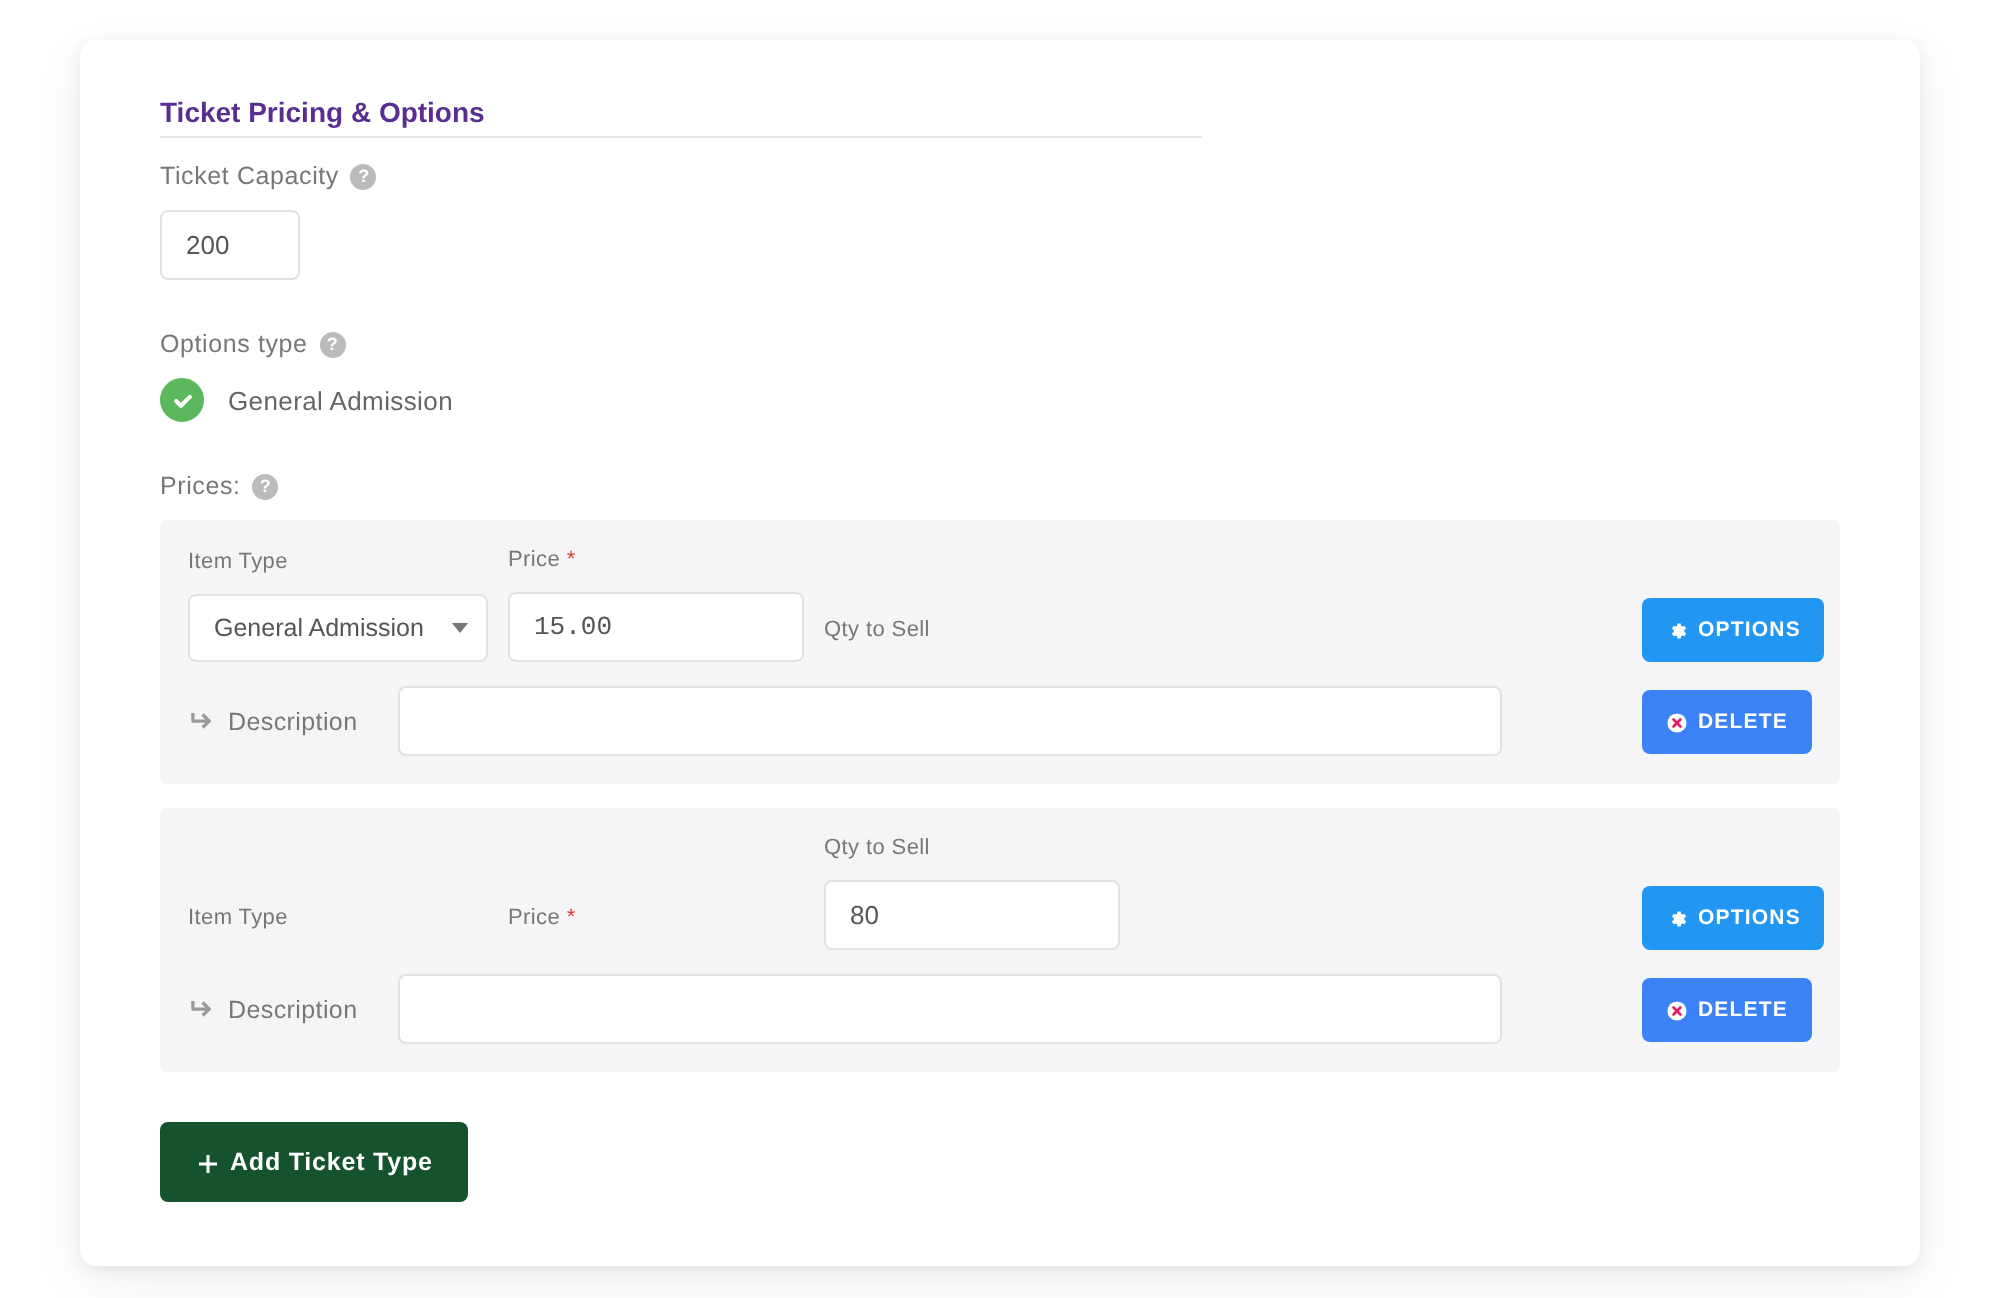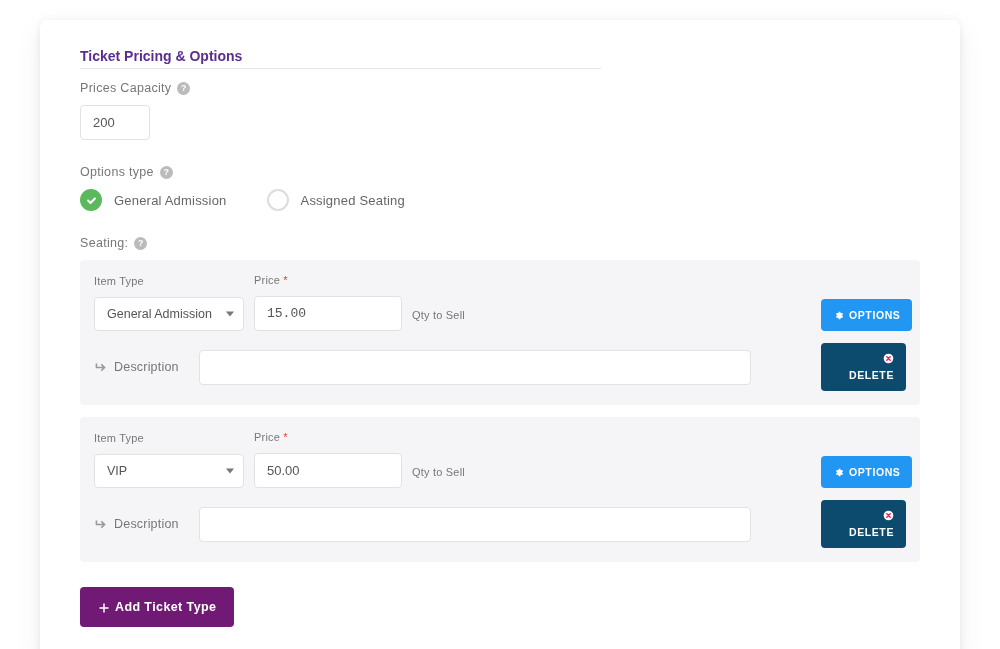--- a/index.html
+++ b/index.html
@@ -89,70 +89,66 @@
       position: absolute; right: 10px; top: 50%; transform: translateY(-50%);
       width: 0; height: 0; border-left: 4px solid transparent; border-right: 4px solid transparent; border-top: 5px solid #777;
       pointer-events: none;
     }
     .btn {
       display: inline-flex; align-items: flex-end; justify-content: center; gap: 5px;
       padding: 10px 12px; border: none; border-radius: 4px; font-size: 10.5px; font-weight: 700;
       letter-spacing: 0.6px; cursor: pointer; color: #fff; white-space: nowrap;
     }
     .btn-primary { background: #2196f3; }
-    .btn-danger { background: #0c4a6e; flex-direction: column; }
-    .btn-success { background: #701a75; padding: 13px 18px; font-size: 12.5px; font-weight: 600; letter-spacing: 0.4px;}
+    .btn-danger { background: #3b82f6; }
+    .btn-success { background: #14532d; padding: 13px 18px; font-size: 12.5px; font-weight: 600; letter-spacing: 0.4px;}
     .btn svg { width: 11px; height: 11px; }
     .desc-row {
       display: grid; grid-template-columns: 95px 1fr 50px 85px; gap: 10px; align-items: center; margin-top: 12px;
     }
     .desc-label { display: flex; align-items: center; gap: 7px; font-size: 12.5px; color: #777; letter-spacing: 0.2px;}
     .desc-label svg { width: 13px; height: 13px; }
     .desc-input {
       width: 100%; padding: 9px 12px; border: 1px solid #e2e2e2; border-radius: 4px; background: #fff; font-size: 13px; outline:none;
     }
     .add-row { margin-top: 25px; }
   </style>
 </head>
 <body>
 
 <div class="card">
   <div class="section-title">Ticket Pricing &amp; Options</div>
 
   <div class="field-group">
     <div class="field-label">
-      <span>Prices Capacity</span>
+      <span>Ticket Capacity</span>
       <span class="help-icon">?</span>
     </div>
     <input class="text-input small" value="200" style="">
   </div>
 
   <div class="field-group">
     <div class="field-label">
       <span>Options type</span>
       <span class="help-icon">?</span>
     </div>
     <div class="radio-row">
       <div class="radio-option">
         <span class="radio-circle checked">
           <svg viewBox="0 0 16 16" fill="none" stroke="#fff" stroke-width="3" stroke-linecap="round" stroke-linejoin="round">
               <polyline points="3,8 6.5,11.5 13,5"></polyline>
             </svg>
         </span>
         <span>General Admission</span>
       </div>
-      <div class="radio-option">
-        <span class="radio-circle"></span>
-        <span>Assigned Seating</span>
-      </div>
     </div>
   </div>
 
   <div class="field-label">
-    <span>Seating:</span>
+    <span>Prices:</span>
     <span class="help-icon">?</span>
   </div>
 
   <div class="price-row">
     <div class="price-top">
       <div>
         <div class="col-label">Item Type</div>
         <div class="select-wrap">
           <input class="select-input" value="General Admission" style="">
           <span class="caret"></span>
@@ -193,31 +189,27 @@
           </svg>
         <span>DELETE</span>
       </button>
     </div>
   </div>
 
   <div class="price-row">
     <div class="price-top">
       <div>
         <div class="col-label">Item Type</div>
-        <div class="select-wrap">
-          <input class="select-input" value="VIP" style="">
-          <span class="caret"></span>
-        </div>
       </div>
       <div>
         <div class="col-label"><span>Price</span> <span class="req">*</span></div>
-        <input class="text-input" style="width: 100%;" value="50.00">
       </div>
       <div>
         <div class="col-label">Qty to Sell</div>
+        <input class="text-input" style="width: 100%;" value="80">
       </div>
       <div></div>
       <div>
         <div class="col-label" style="visibility:hidden">.</div>
         <button class="btn btn-primary">
           <svg viewBox="0 0 16 16" fill="currentColor">
               <path d="M8 10a2 2 0 100-4 2 2 0 000 4z"></path>
               <path d="M13.3 8.9l1.4.8-1.2 2.1-1.5-.6c-.3.3-.7.5-1.1.7l-.2 1.6H8.3l-.2-1.6c-.4-.2-.8-.4-1.1-.7l-1.5.6-1.2-2.1 1.4-.8C5.6 8.6 5.6 8.3 5.6 8s0-.6.1-.9l-1.4-.8 1.2-2.1 1.5.6c.3-.3.7-.5 1.1-.7l.2-1.6h2.4l.2 1.6c.4.2.8.4 1.1.7l1.5-.6 1.2 2.1-1.4.8c.1.3.1.6.1.9s0 .6-.1.9z"></path>
             </svg>
           <span>OPTIONS</span>

